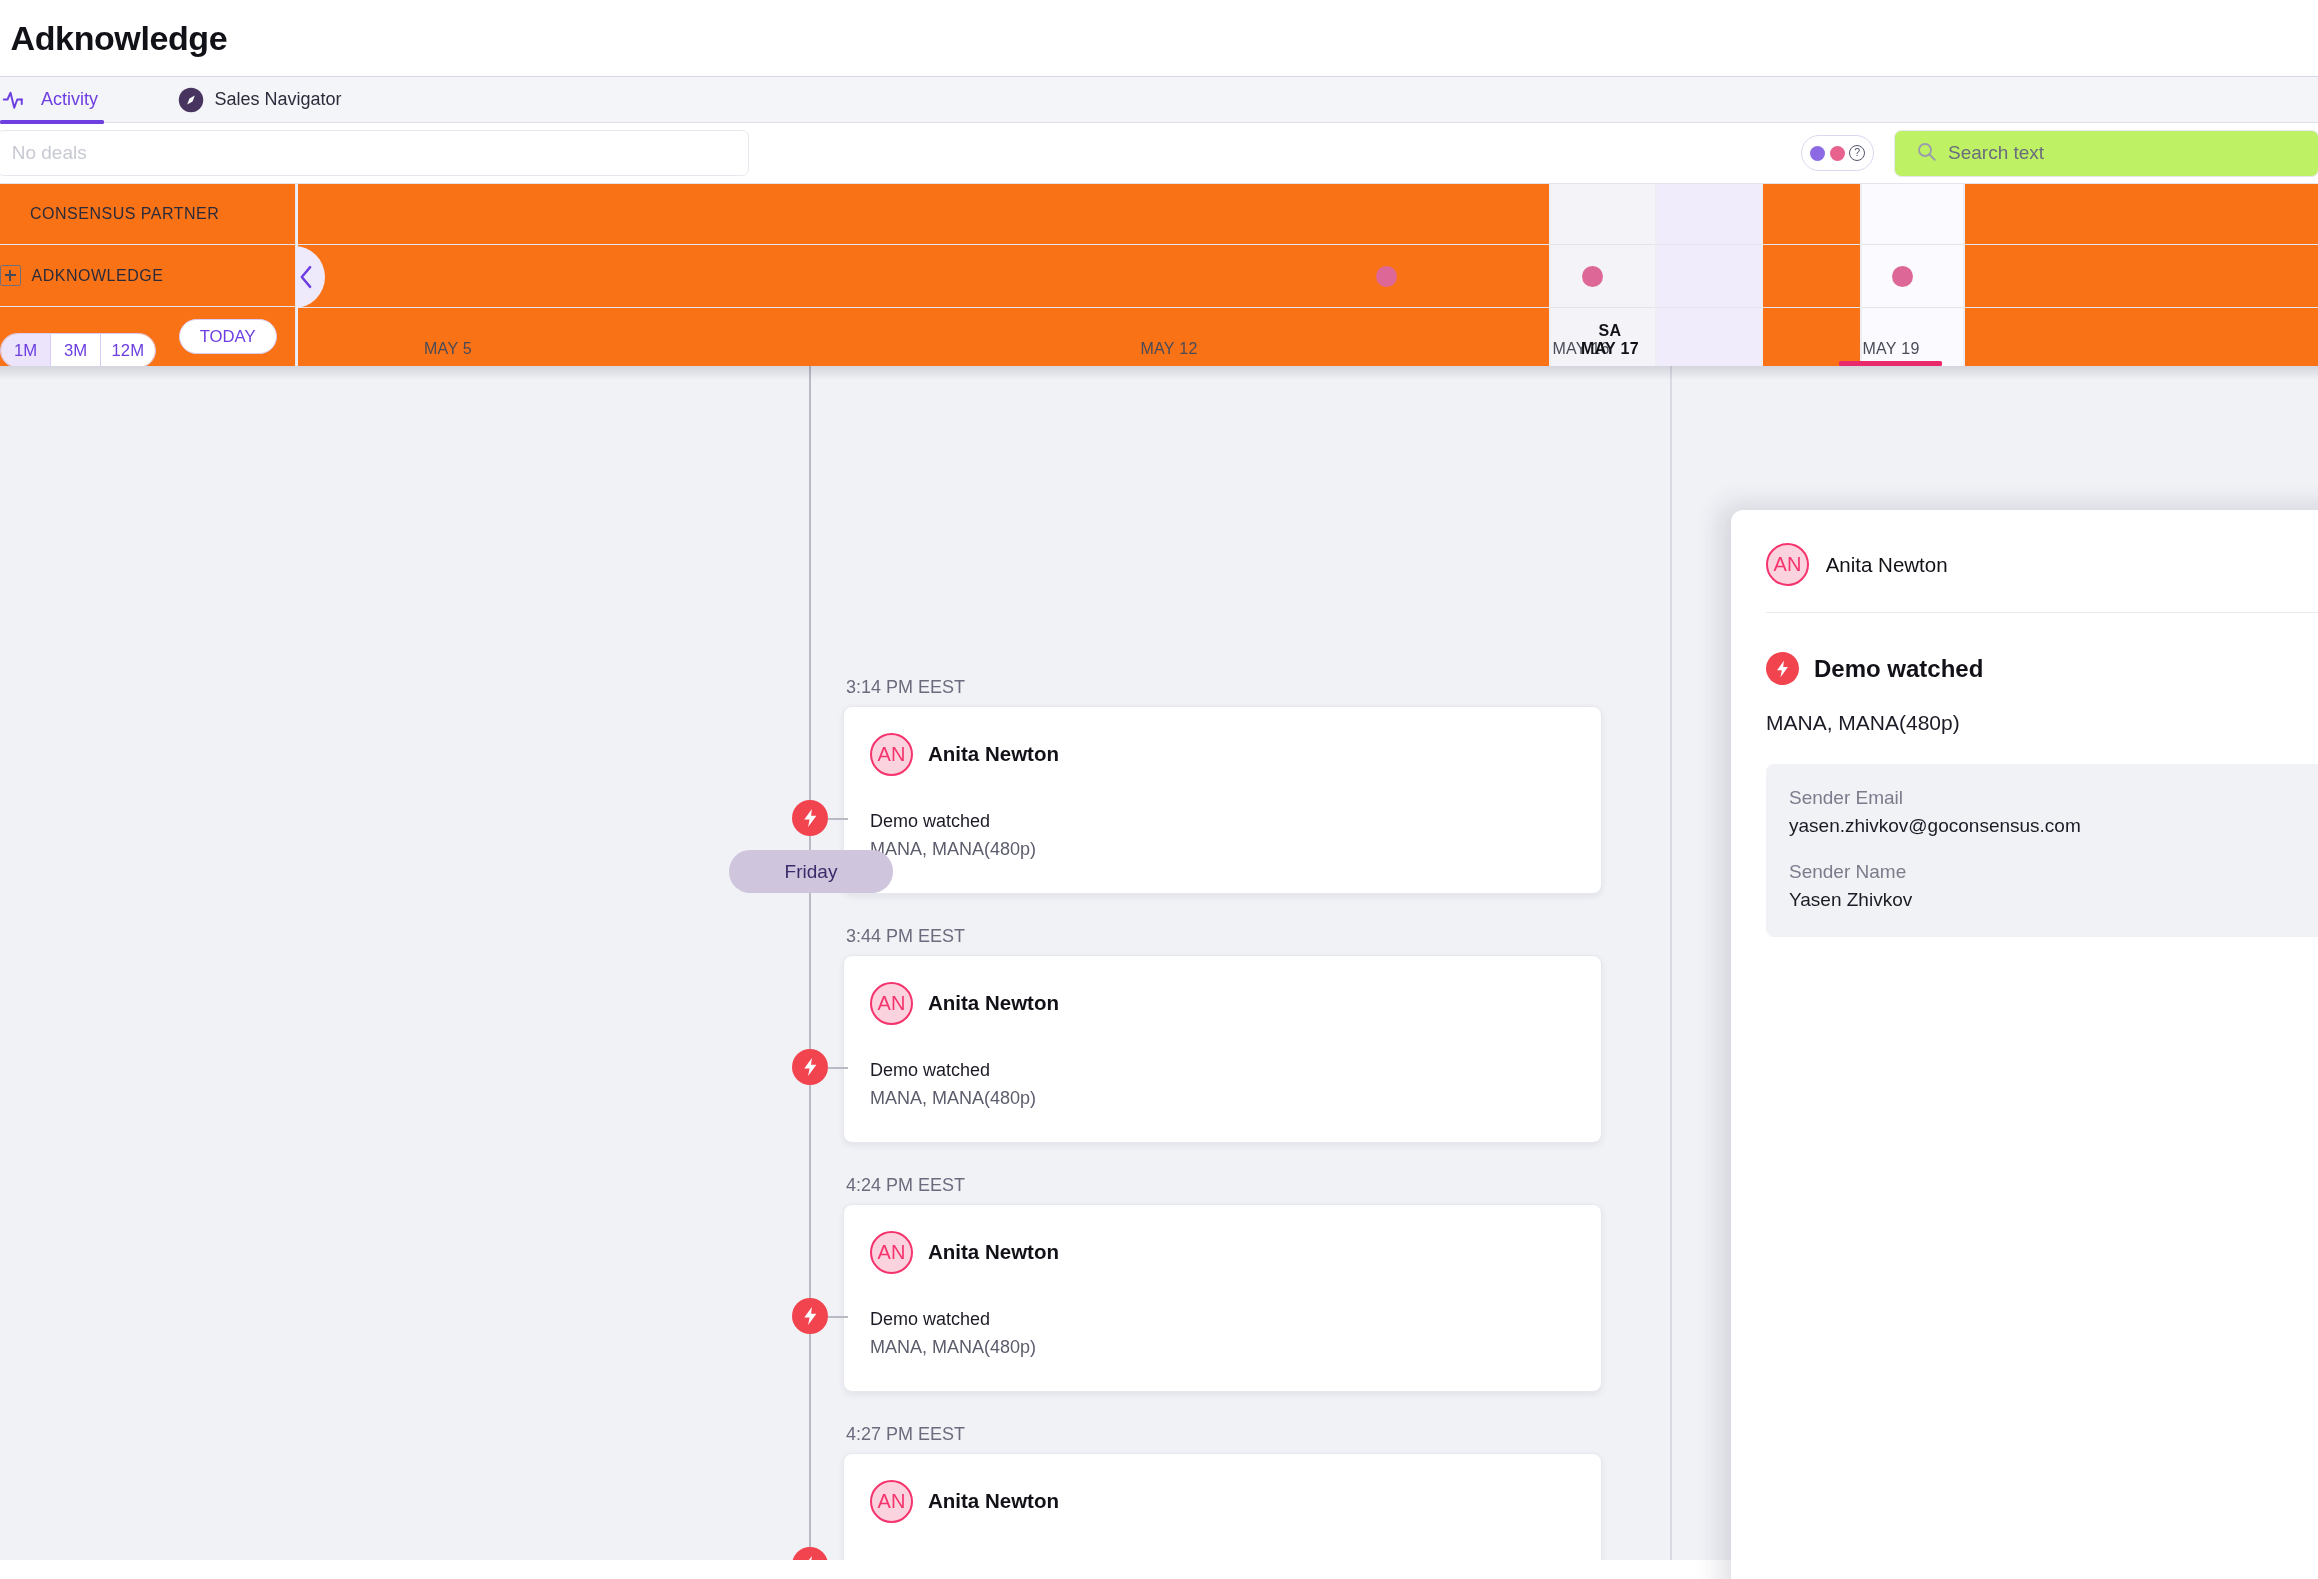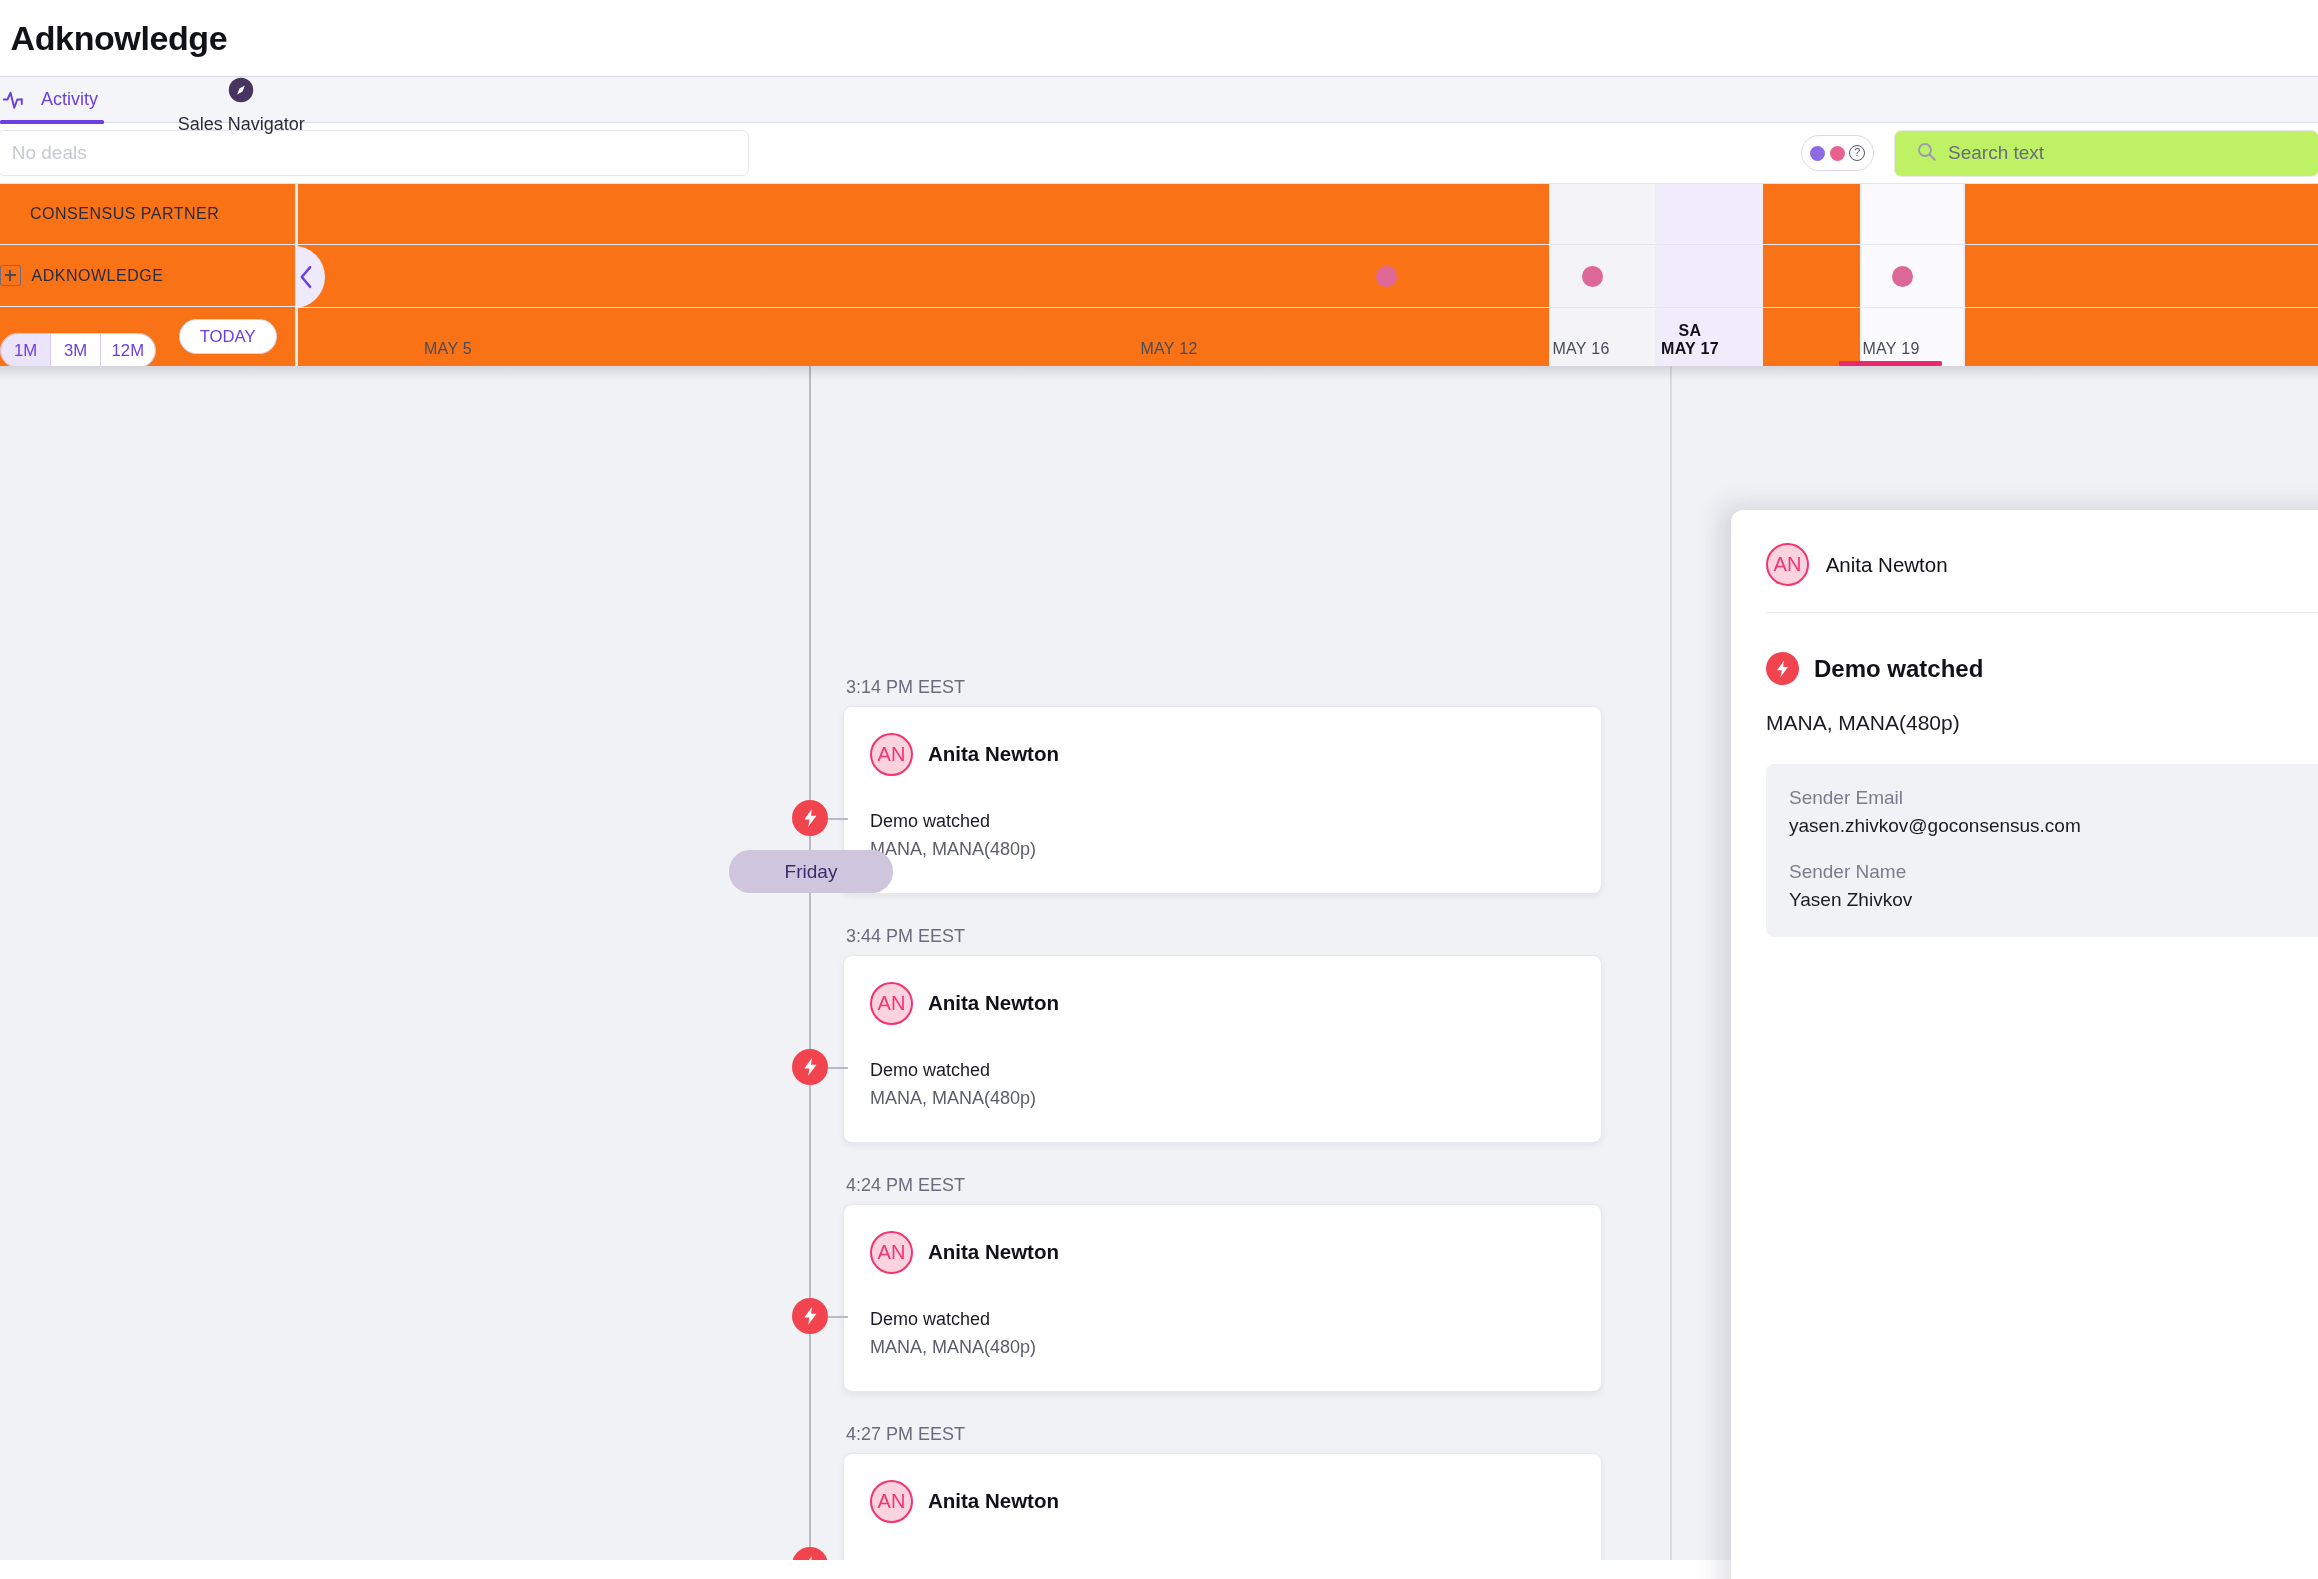--- a/index.html
+++ b/index.html
@@ -323,21 +323,21 @@
 <div class="tab-bar">
   <div class="tab first active">
     <span class="tab-icon">
       <svg width="29" height="21" viewBox="0 0 38 28">
         <polyline points="2,14 7,14 11,5 16,25 20,14 26,14" fill="none" stroke="#6d3fe0" stroke-width="2.6" stroke-linejoin="round" stroke-linecap="round"></polyline>
         <line x1="26" y1="14" x2="26" y2="20" stroke="#6d3fe0" stroke-width="2.6" stroke-linecap="round"></line>
       </svg>
     </span>
     <span class="tab-label">Activity</span>
   </div>
-  <div class="tab" style="padding-left:55px;flex-direction:column;">
+  <div class="tab" style="padding-left:55px;">
     <span class="tab-icon">
       <svg width="26" height="26" viewBox="0 0 34 34">
         <circle cx="17" cy="17" r="16" fill="#47355f"></circle>
         <polygon points="22,11 15,15 12,23 19,19" fill="#ffffff"></polygon>
       </svg>
     </span>
     <span class="tab-label">Sales Navigator</span>
   </div>
 </div>
 
@@ -413,21 +413,21 @@
 
       <div class="date-tick" style="left:152px;">
         <span class="lbl">MAY 5</span>
       </div>
       <div class="date-tick" style="left:873px;">
         <span class="lbl">MAY 12</span>
       </div>
       <div class="date-tick" style="left:1285px;">
         <span class="lbl">MAY 16</span>
       </div>
-      <div class="date-tick" style="left:1394px;">
+      <div class="date-tick" style="left:1314px;">
         <span class="dow">SA</span>
         <span class="lbl" style="font-weight:700;color:#111118;">MAY 17</span>
       </div>
       <div class="date-tick today-tick" style="left:1595px;">
         <span class="lbl" style="font-weight:400;color:#4a4b58;">MAY 19</span>
       </div>
       <div class="today-underline" style="left:1543px; width:103px;"></div>
 
     </div>
   </div>

